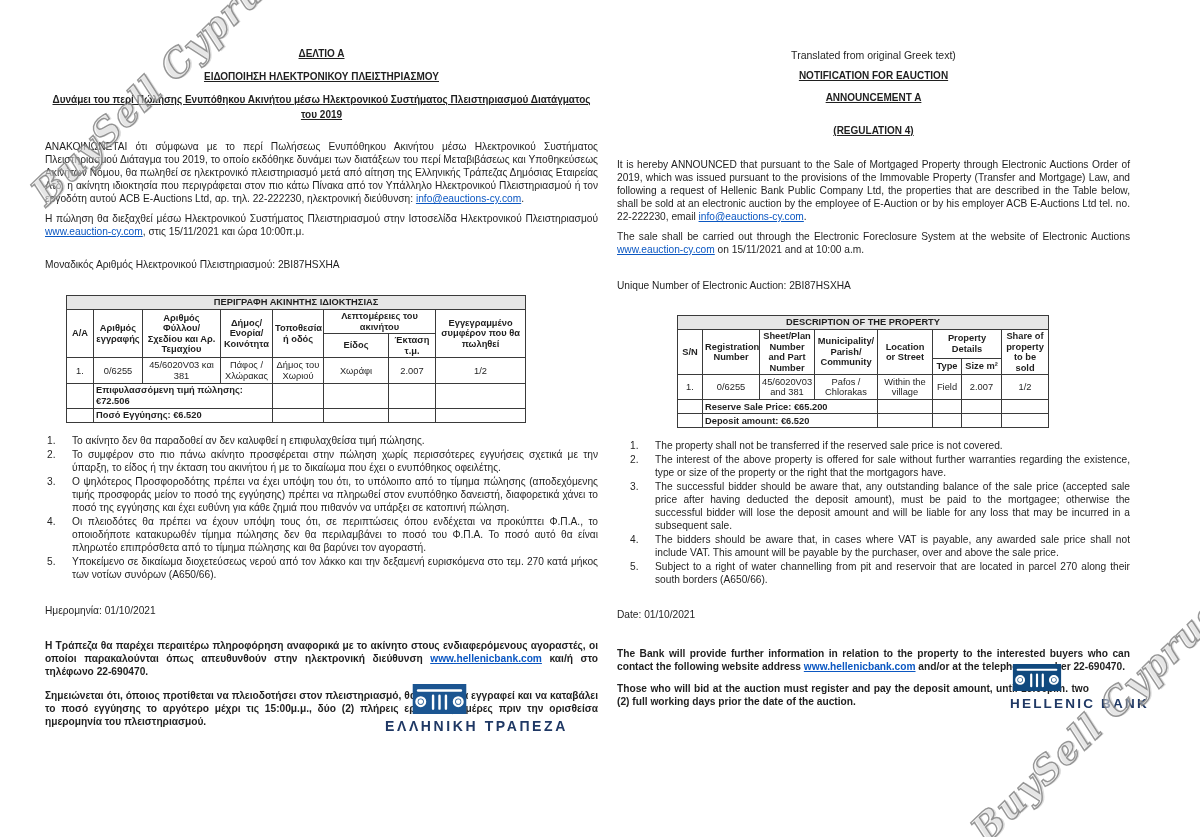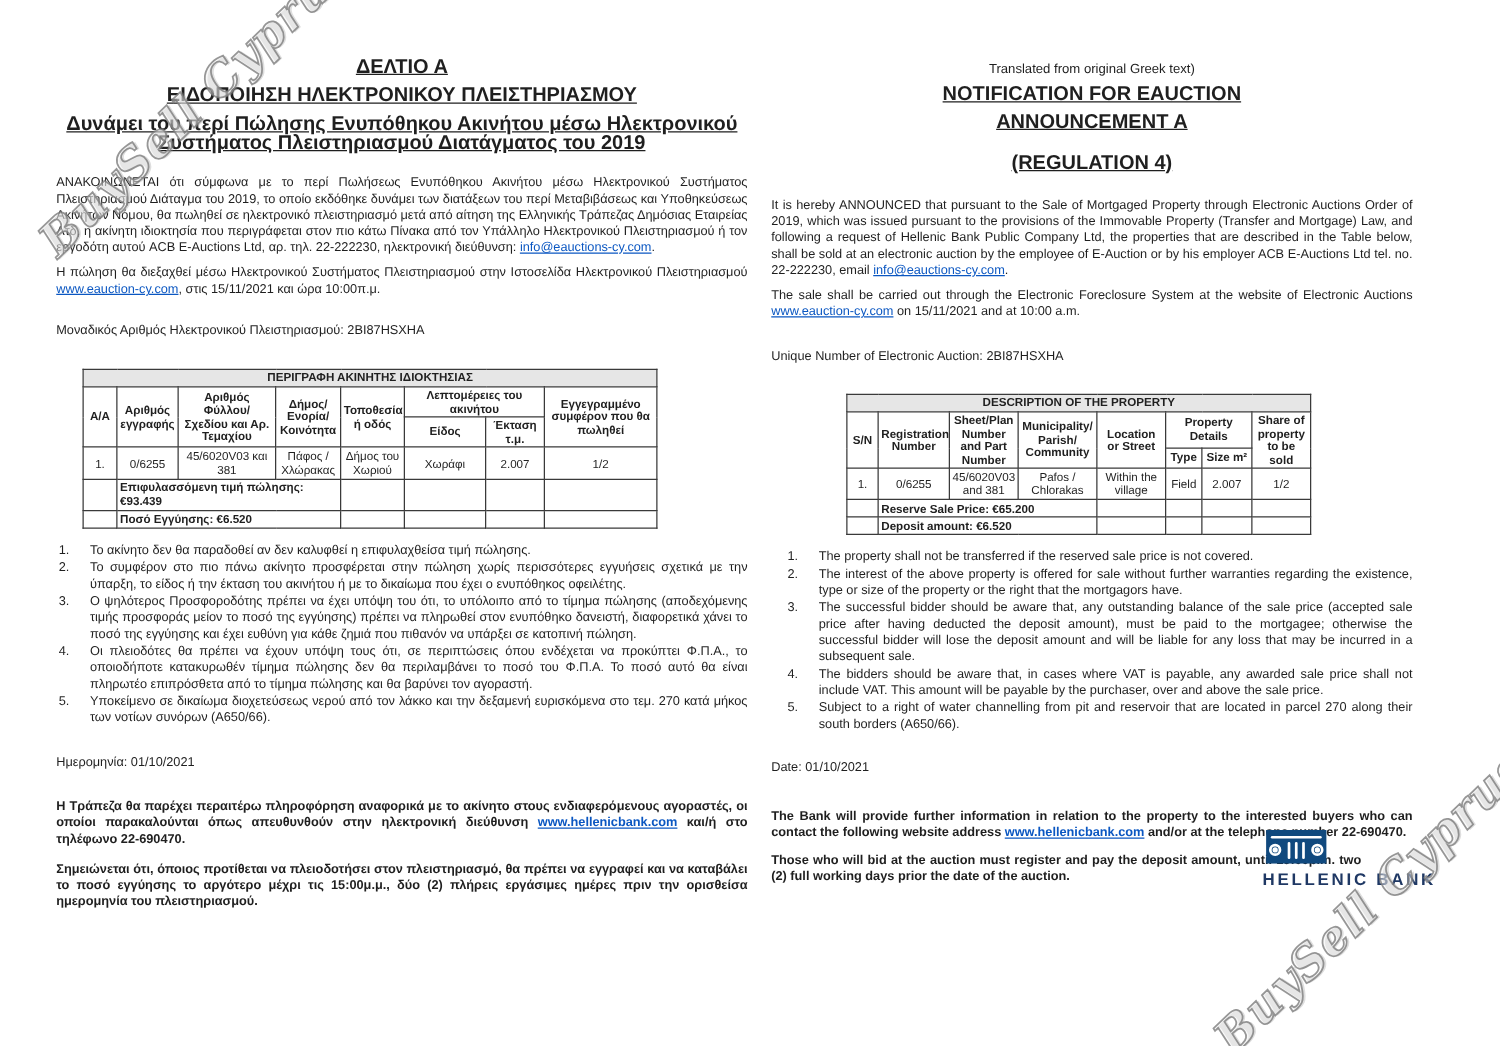--- a/index.html
+++ b/index.html
@@ -5,21 +5,21 @@
   html,body{margin:0;padding:0;}
   body{
     width:1200px;height:837px;position:relative;overflow:hidden;
     background:#ffffff;color:#1f1f1f;
     font-family:"Liberation Sans",sans-serif;
   }
   .page{position:absolute;top:0;}
   #page-left{left:45px;width:553px;}
   #page-right{left:617px;width:513px;}
 
-  .hc{ text-align:center;font-weight:bold;font-size:16px;line-height:13px; }
+  .hc{ text-align:center;font-weight:bold;font-size:10px;line-height:13px; }
   .hc .ul{ text-decoration:underline; }
   .note-center{ text-align:center;font-size:10.5px;line-height:13px; }
 
   p.doc{ margin:0;font-size:10.2px;line-height:13px;text-align:justify; }
   p.bold{ font-weight:bold; }
   .oneline{ font-size:10.2px;line-height:13px; }
 
   a.lnk{ color:#0b57c2;text-decoration:underline;cursor:pointer; }
 
   
@@ -136,21 +136,21 @@
       <td>0/6255</td>
       <td>45/6020V03 και 381</td>
       <td>Πάφος / Χλώρακας</td>
       <td>Δήμος του Χωριού</td>
       <td>Χωράφι</td>
       <td>2.007</td>
       <td>1/2</td>
     </tr>
     <tr class="short">
       <td></td>
-      <td class="txl" colspan="3">Επιφυλασσόμενη τιμή πώλησης: €93.439</td>
+      <td class="txl" colspan="3">Επιφυλασσόμενη τιμή πώλησης: €72.506</td>
       <td></td>
           <td></td>
           <td></td>
           <td></td>
     </tr>
     <tr class="short">
       <td></td>
       <td class="txl" colspan="3">Ποσό Εγγύησης: €6.520</td>
       <td></td>
           <td></td>
@@ -182,20 +182,34 @@
         <span class="txt">Υποκείμενο σε δικαίωμα διοχετεύσεως νερού από τον λάκκο και την δεξαμενή ευρισκόμενα στο τεμ. 270 κατά μήκος των νοτίων συνόρων (Α650/66).</span>
       </div>
   </div>
 
   <div class="oneline" id="pl-date">Ημερομηνία: 01/10/2021</div>
 
   <p class="doc bold" id="pl-p3"><span>Η Τράπεζα θα παρέχει περαιτέρω πληροφόρηση αναφορικά με το ακίνητο στους ενδιαφερόμενους αγοραστές, οι οποίοι παρακαλούνται όπως απευθυνθούν στην ηλεκτρονική διεύθυνση </span><a class="lnk">www.hellenicbank.com</a><span> και/ή στο τηλέφωνο 22-690470.</span></p>
 
   <p class="doc bold" id="pl-p4">Σημειώνεται ότι, όποιος προτίθεται να πλειοδοτήσει στον πλειστηριασμό, θα πρέπει να εγγραφεί και να καταβάλει το ποσό εγγύησης το αργότερο μέχρι τις 15:00μ.μ., δύο (2) πλήρεις εργάσιμες ημέρες πριν την ορισθείσα ημερομηνία του πλειστηριασμού.</p>
 
+  <div class="logo" id="logo-left">
+    <svg viewBox="0 0 100 56">
+      <rect width="100" height="56" fill="#1b5591"></rect>
+      <g stroke="#ffffff" fill="none" stroke-width="4.5" stroke-linecap="round">
+        <path d="M10 12 H90"></path>
+        <circle cx="15" cy="33" r="8"></circle>
+        <circle cx="15" cy="33" r="2.2"></circle>
+        <circle cx="85" cy="33" r="8"></circle>
+        <circle cx="85" cy="33" r="2.2"></circle>
+        <path d="M38 22 V46 M50 22 V46 M62 22 V46"></path>
+      </g>
+    </svg>
+    <div class="logo-text">ΕΛΛΗΝΙΚΗ ΤΡΑΠΕΖΑ</div>
+  </div>
 </div>
 
 <div class="page" id="page-right">
 
   <div class="note-center" id="pr-note">Translated from original Greek text)</div>
   <div class="hc" id="pr-h2"><span class="ul">NOTIFICATION FOR EAUCTION</span></div>
   <div class="hc" id="pr-h1"><span class="ul">ANNOUNCEMENT A</span></div>
   <div class="hc" id="pr-h3"><span class="ul">(REGULATION 4)</span></div>
 
   <p class="doc" id="pr-p1"><span>It is hereby ANNOUNCED that pursuant to the Sale of Mortgaged Property through Electronic Auctions Order of 2019, which was issued pursuant to the provisions of the Immovable Property (Transfer and Mortgage) Law, and following a request of Hellenic Bank Public Company Ltd, the properties that are described in the Table below, shall be sold at an electronic auction by the employee of E-Auction or by his employer ACB E-Auctions Ltd tel. no. 22-222230, email </span><a class="lnk">info@eauctions-cy.com</a><span>.</span></p>

